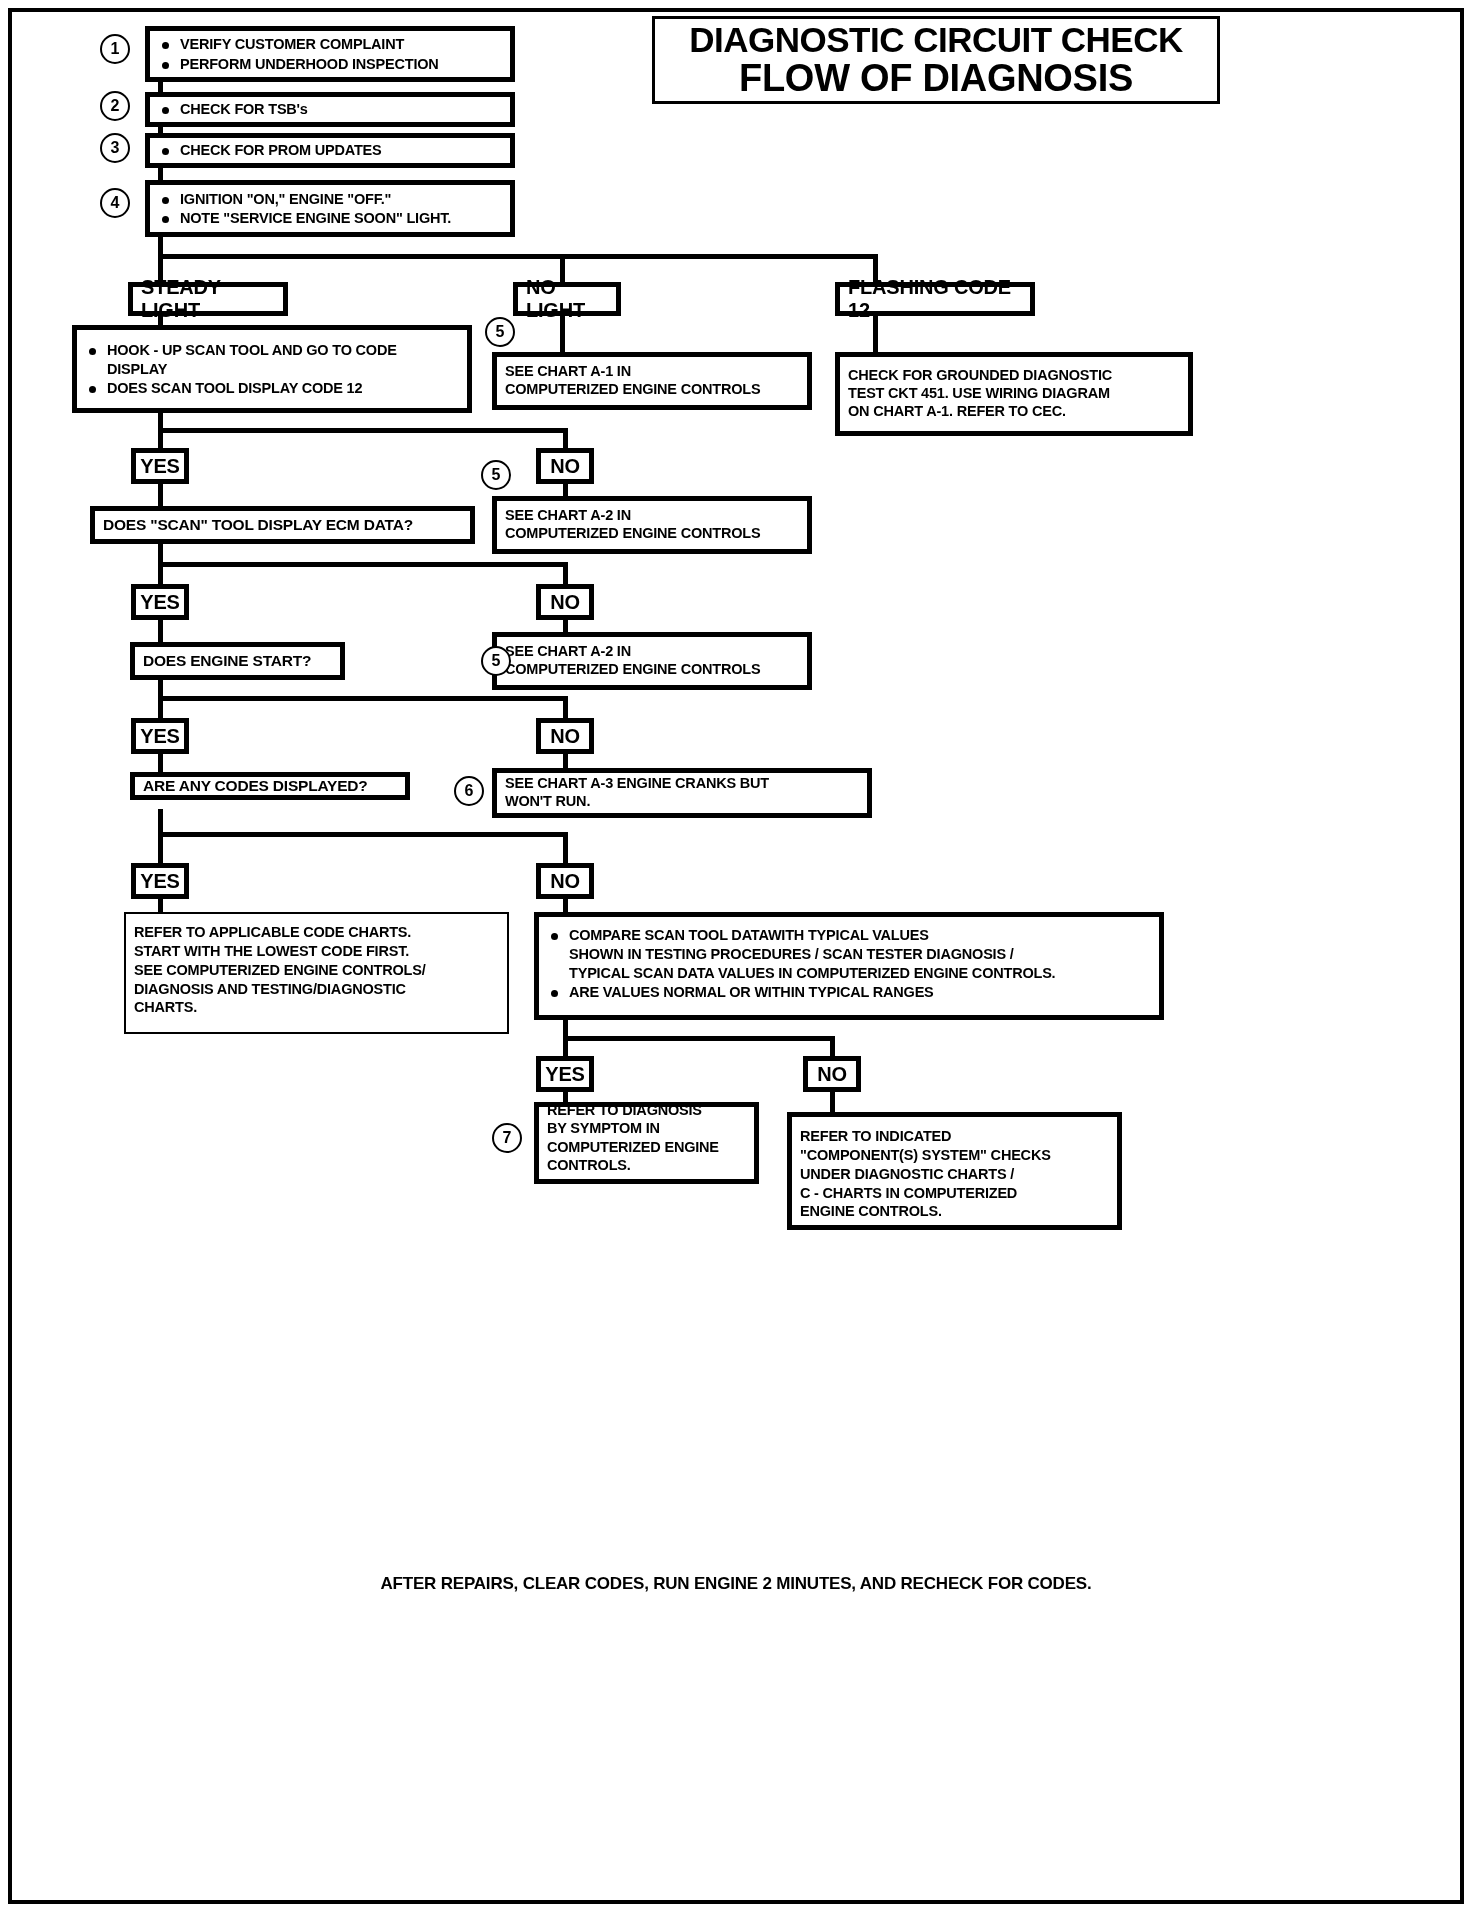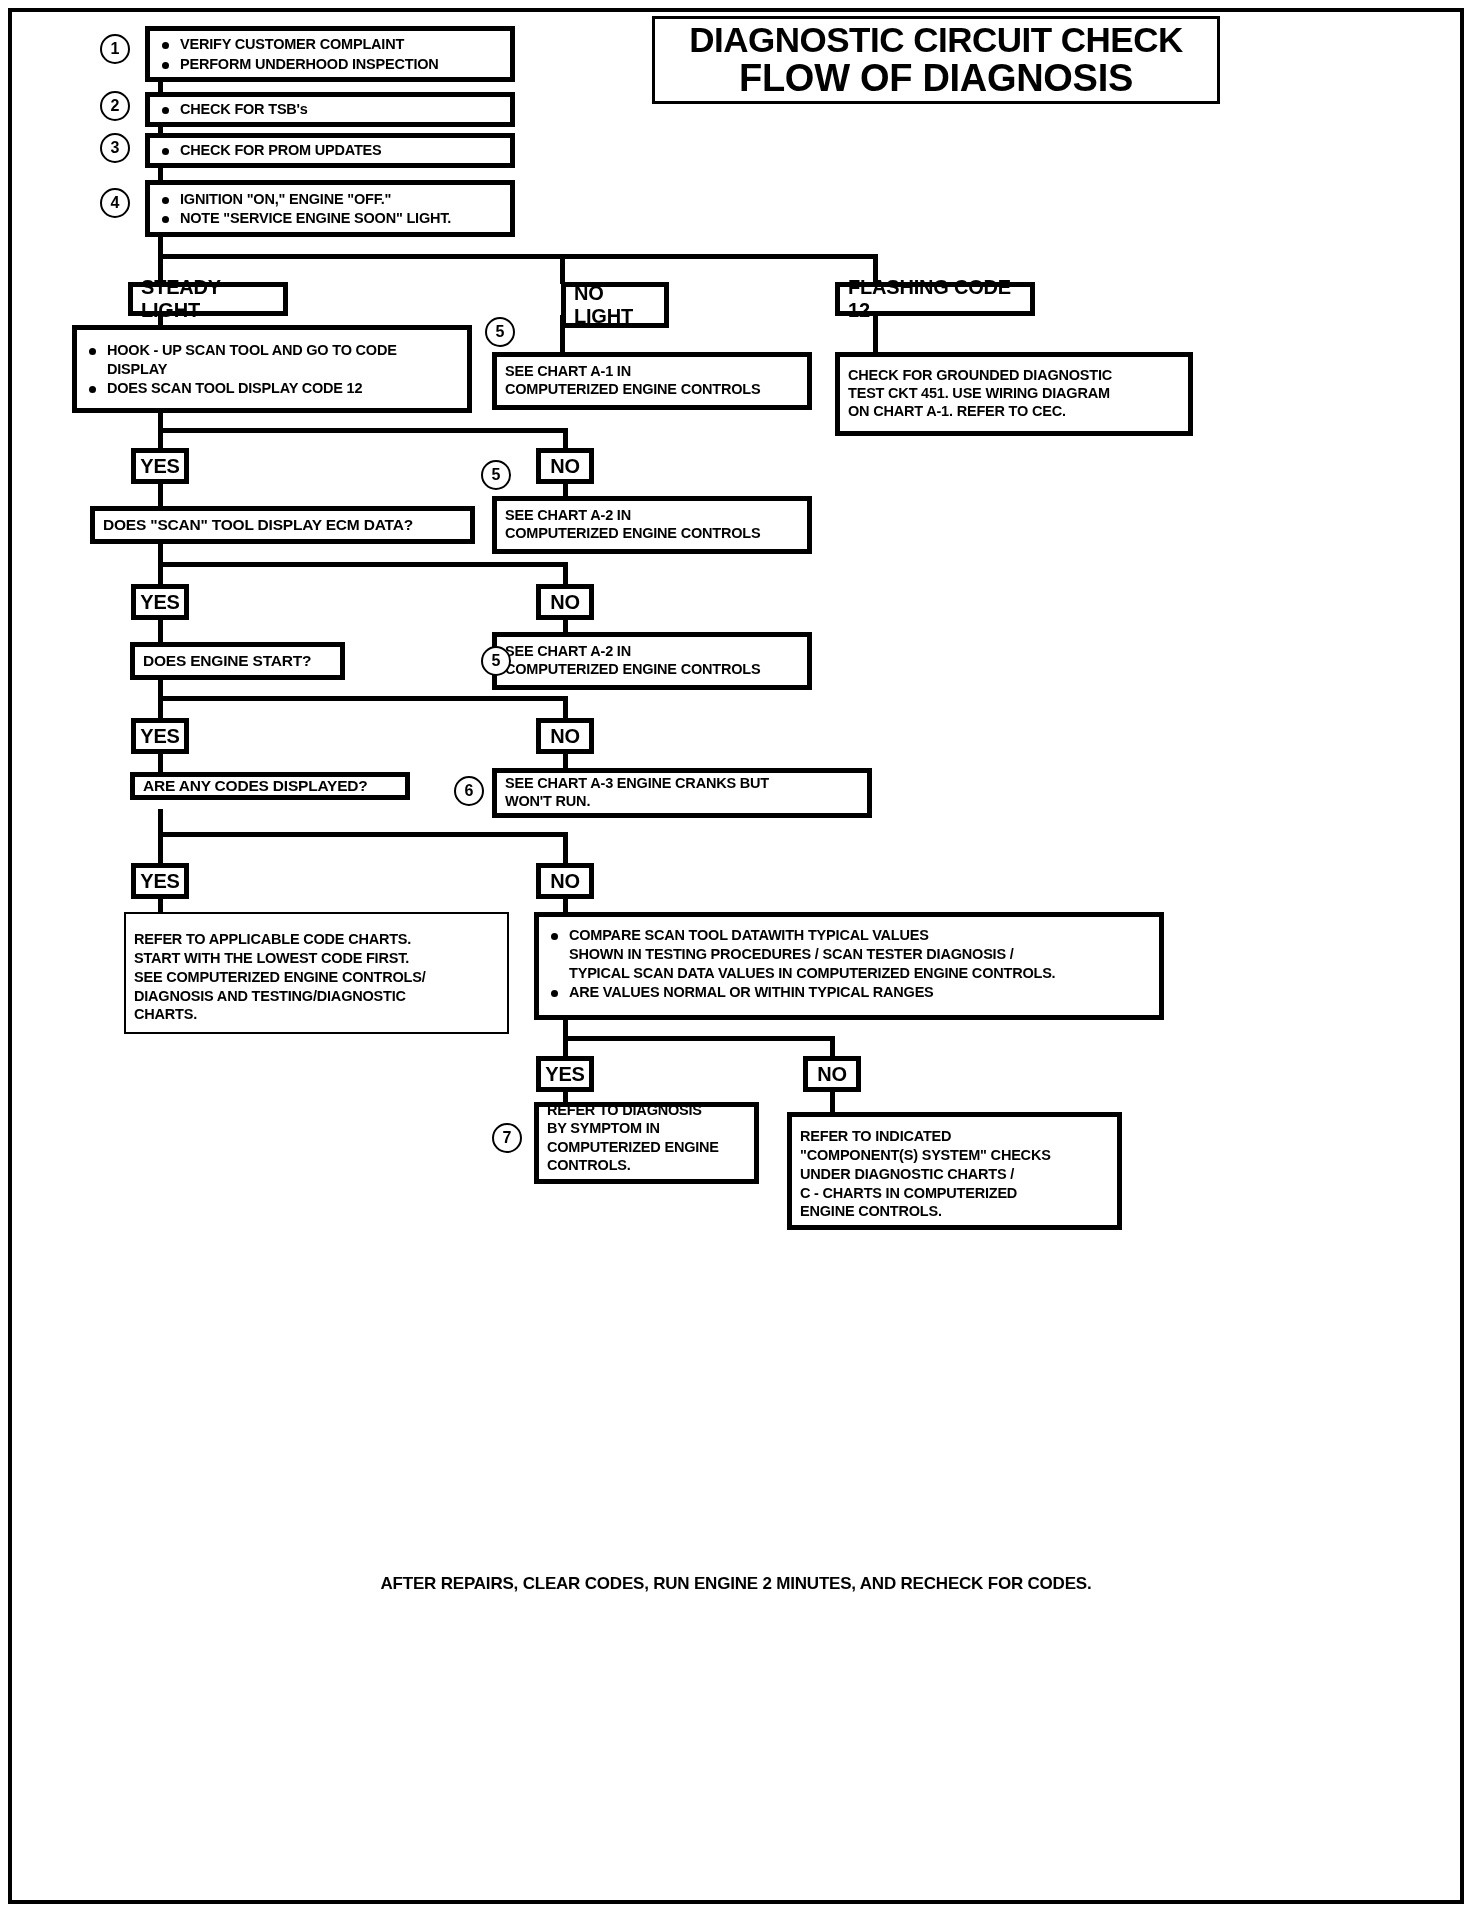--- a/index.html
+++ b/index.html
@@ -151,21 +151,21 @@
 
   <div class="vline" style="left:146px; top:225px; height:22px;"></div>
   <div class="hline" style="left:146px; top:242px; width:720px;"></div>
   <div class="vline" style="left:146px; top:242px; height:30px;"></div>
   <div class="vline" style="left:548px; top:242px; height:30px;"></div>
   <div class="vline" style="left:861px; top:242px; height:30px;"></div>
 
   <div class="box thick lbl center" style="left:116px; top:270px; width:160px; height:34px;">
     <span>STEADY LIGHT</span>
   </div>
-  <div class="box thick lbl center" style="left:549px; top:270px; width:108px; height:46px;">
+  <div class="box thick lbl center" style="left:501px; top:270px; width:108px; height:34px;">
     <span>NO LIGHT</span>
   </div>
   <div class="box thick lbl center" style="left:823px; top:270px; width:200px; height:34px;">
     <span>FLASHING CODE 12</span>
   </div>
 
   <div class="vline" style="left:146px; top:303px; height:12px;"></div>
   <div class="vline" style="left:548px; top:303px; height:38px;"></div>
   <div class="vline" style="left:861px; top:303px; height:38px;"></div>
 
@@ -282,21 +282,21 @@
   <div class="box thick lbl center" style="left:119px; top:851px; width:58px; height:36px;">
     <span>YES</span>
   </div>
   <div class="box thick lbl center" style="left:524px; top:851px; width:58px; height:36px;">
     <span>NO</span>
   </div>
 
   <div class="vline" style="left:146px; top:886px; height:16px;"></div>
   <div class="vline" style="left:551px; top:886px; height:16px;"></div>
 
-  <div class="box thin small" style="left:112px; top:900px; width:385px; height:122px; align-items:flex-start; padding-top:16px;">
+  <div class="box thin small" style="left:112px; top:900px; width:385px; height:122px; align-items:flex-start; padding-top:9px;">
     <div class="txt" style="line-height:1.3;">
       <div>REFER TO APPLICABLE CODE CHARTS.</div>
       <div>START WITH THE LOWEST CODE FIRST.</div>
       <div>SEE COMPUTERIZED ENGINE CONTROLS/</div>
       <div>DIAGNOSIS AND TESTING/DIAGNOSTIC</div>
       <div>CHARTS.</div>
     </div>
   </div>
 
   <div class="box thick small" style="left:522px; top:900px; width:630px; height:108px; align-items:flex-start; padding-top:8px;">

